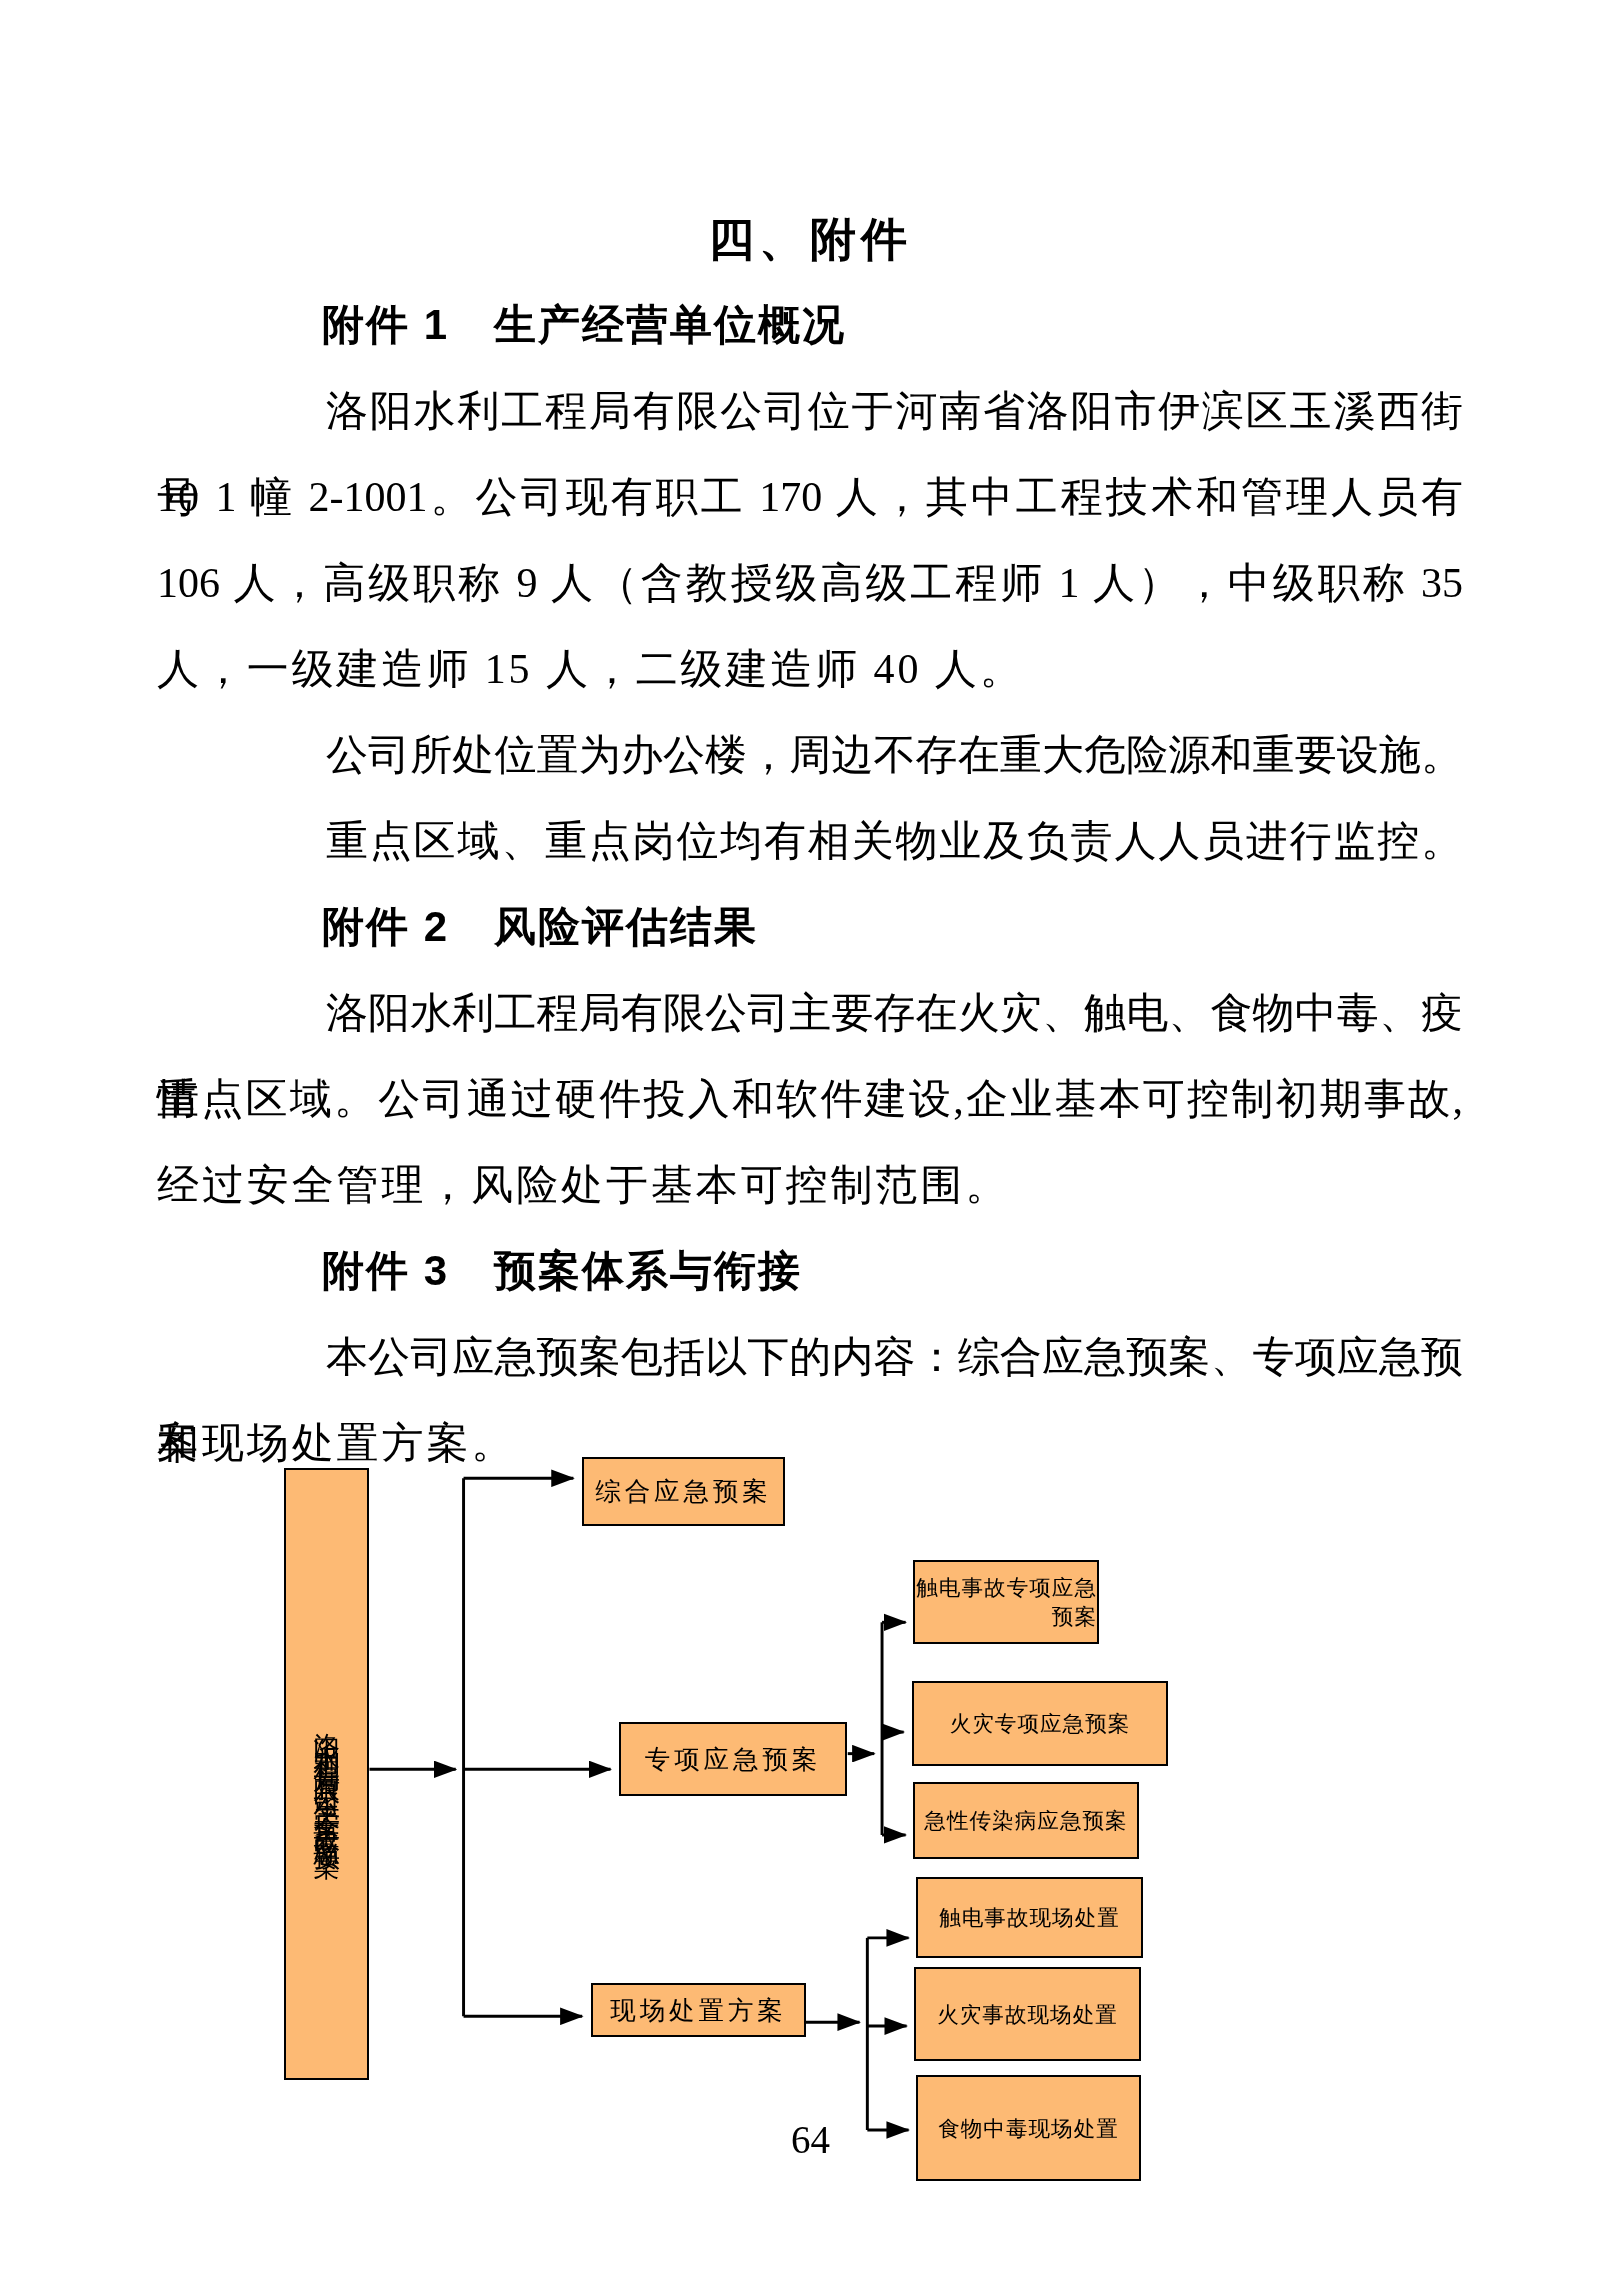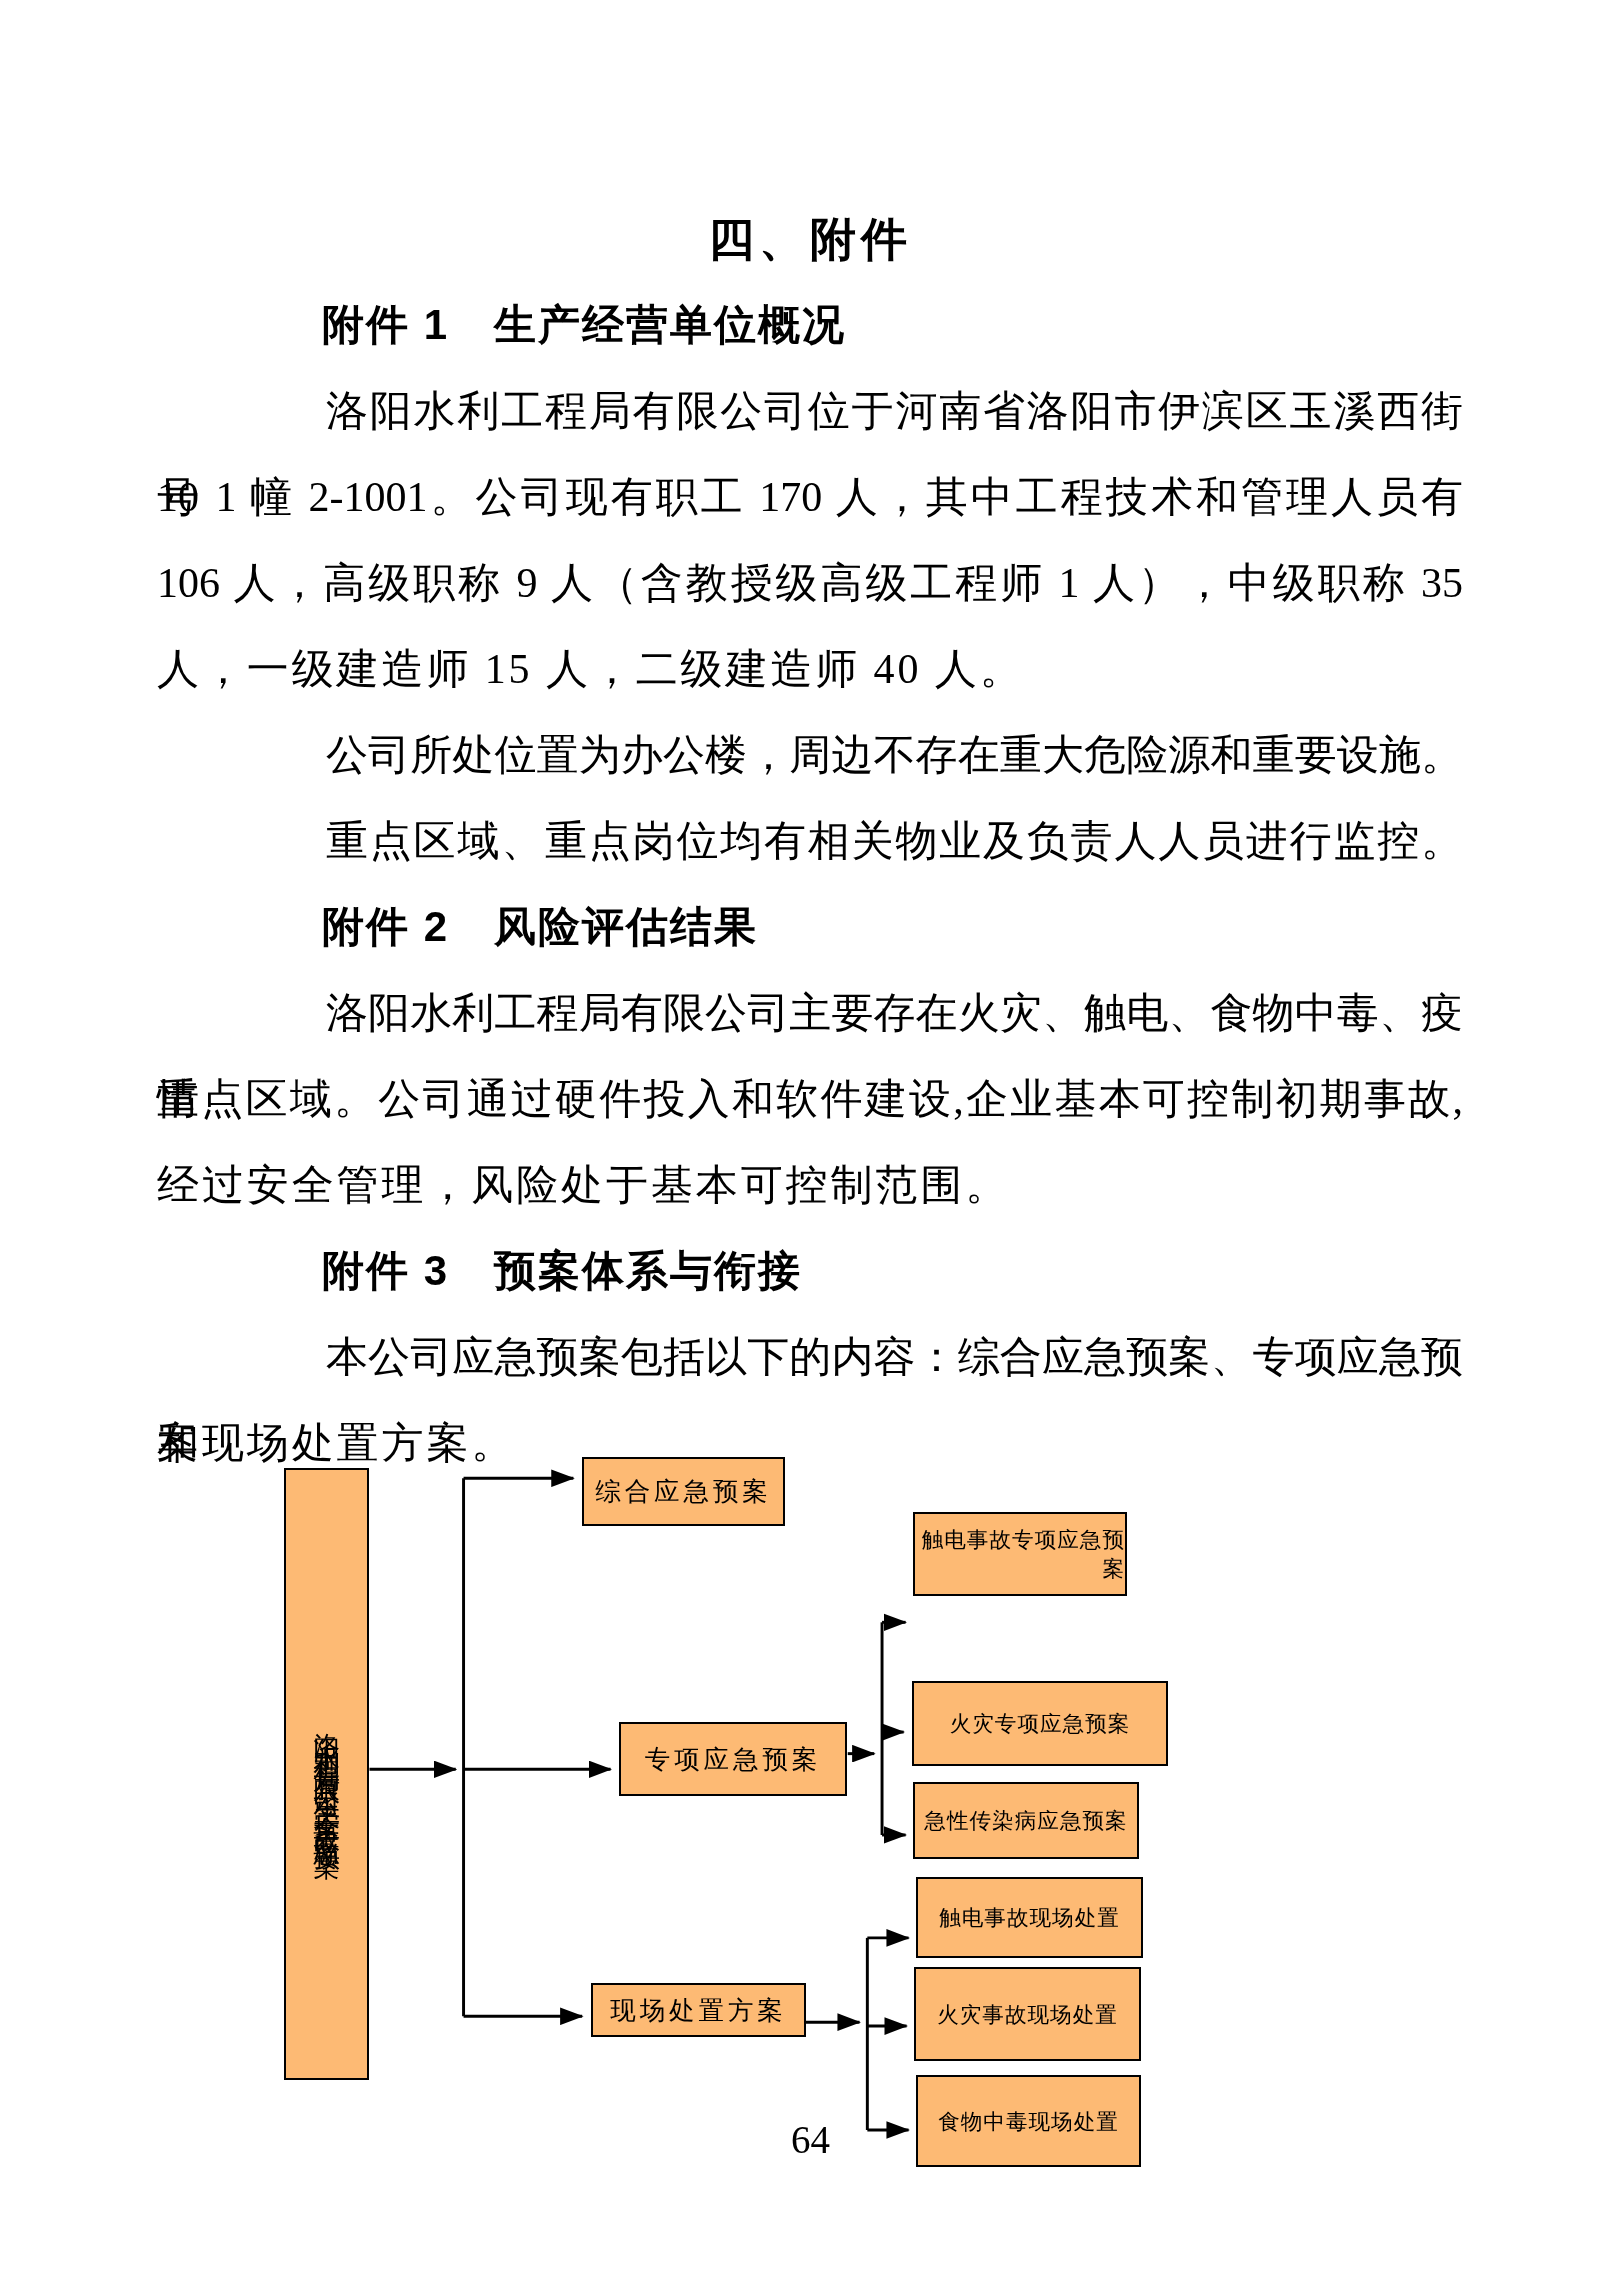--- a/index.html
+++ b/index.html
@@ -142,26 +142,26 @@
 <div class="fbox root" style="left:284px;top:1468px;width:85px;height:612px">
   <span class="vtext">洛阳水利工程局有限公司生产安全事故应急预案</span>
 </div>
 
 <div class="fbox mid" style="left:582px;top:1457px;width:203px;height:69px">综合应急预案</div>
 
 <div class="fbox mid" style="left:619px;top:1722px;width:228px;height:74px">专项应急预案</div>
 
 <div class="fbox mid" style="left:591px;top:1983px;width:215px;height:54px">现场处置方案</div>
 
-<div class="fbox small" style="left:913px;top:1512px;width:214px;height:84px">触电事故专项应急预案</div>
+<div class="fbox small" style="left:913px;top:1560px;width:186px;height:84px">触电事故专项应急预案</div>
 
 <div class="fbox small" style="left:912px;top:1681px;width:256px;height:85px">火灾专项应急预案</div>
 
 <div class="fbox small" style="left:913px;top:1782px;width:226px;height:77px">急性传染病应急预案</div>
 
 <div class="fbox small" style="left:916px;top:1877px;width:227px;height:81px">触电事故现场处置</div>
 
 <div class="fbox small" style="left:914px;top:1967px;width:227px;height:94px">火灾事故现场处置</div>
 
-<div class="fbox small" style="left:916px;top:2075px;width:225px;height:92px">食物中毒现场处置</div>
+<div class="fbox small" style="left:916px;top:2075px;width:225px;height:106px">食物中毒现场处置</div>
 
 <div class="pagenum">64</div>
 
 
 </body></html>

